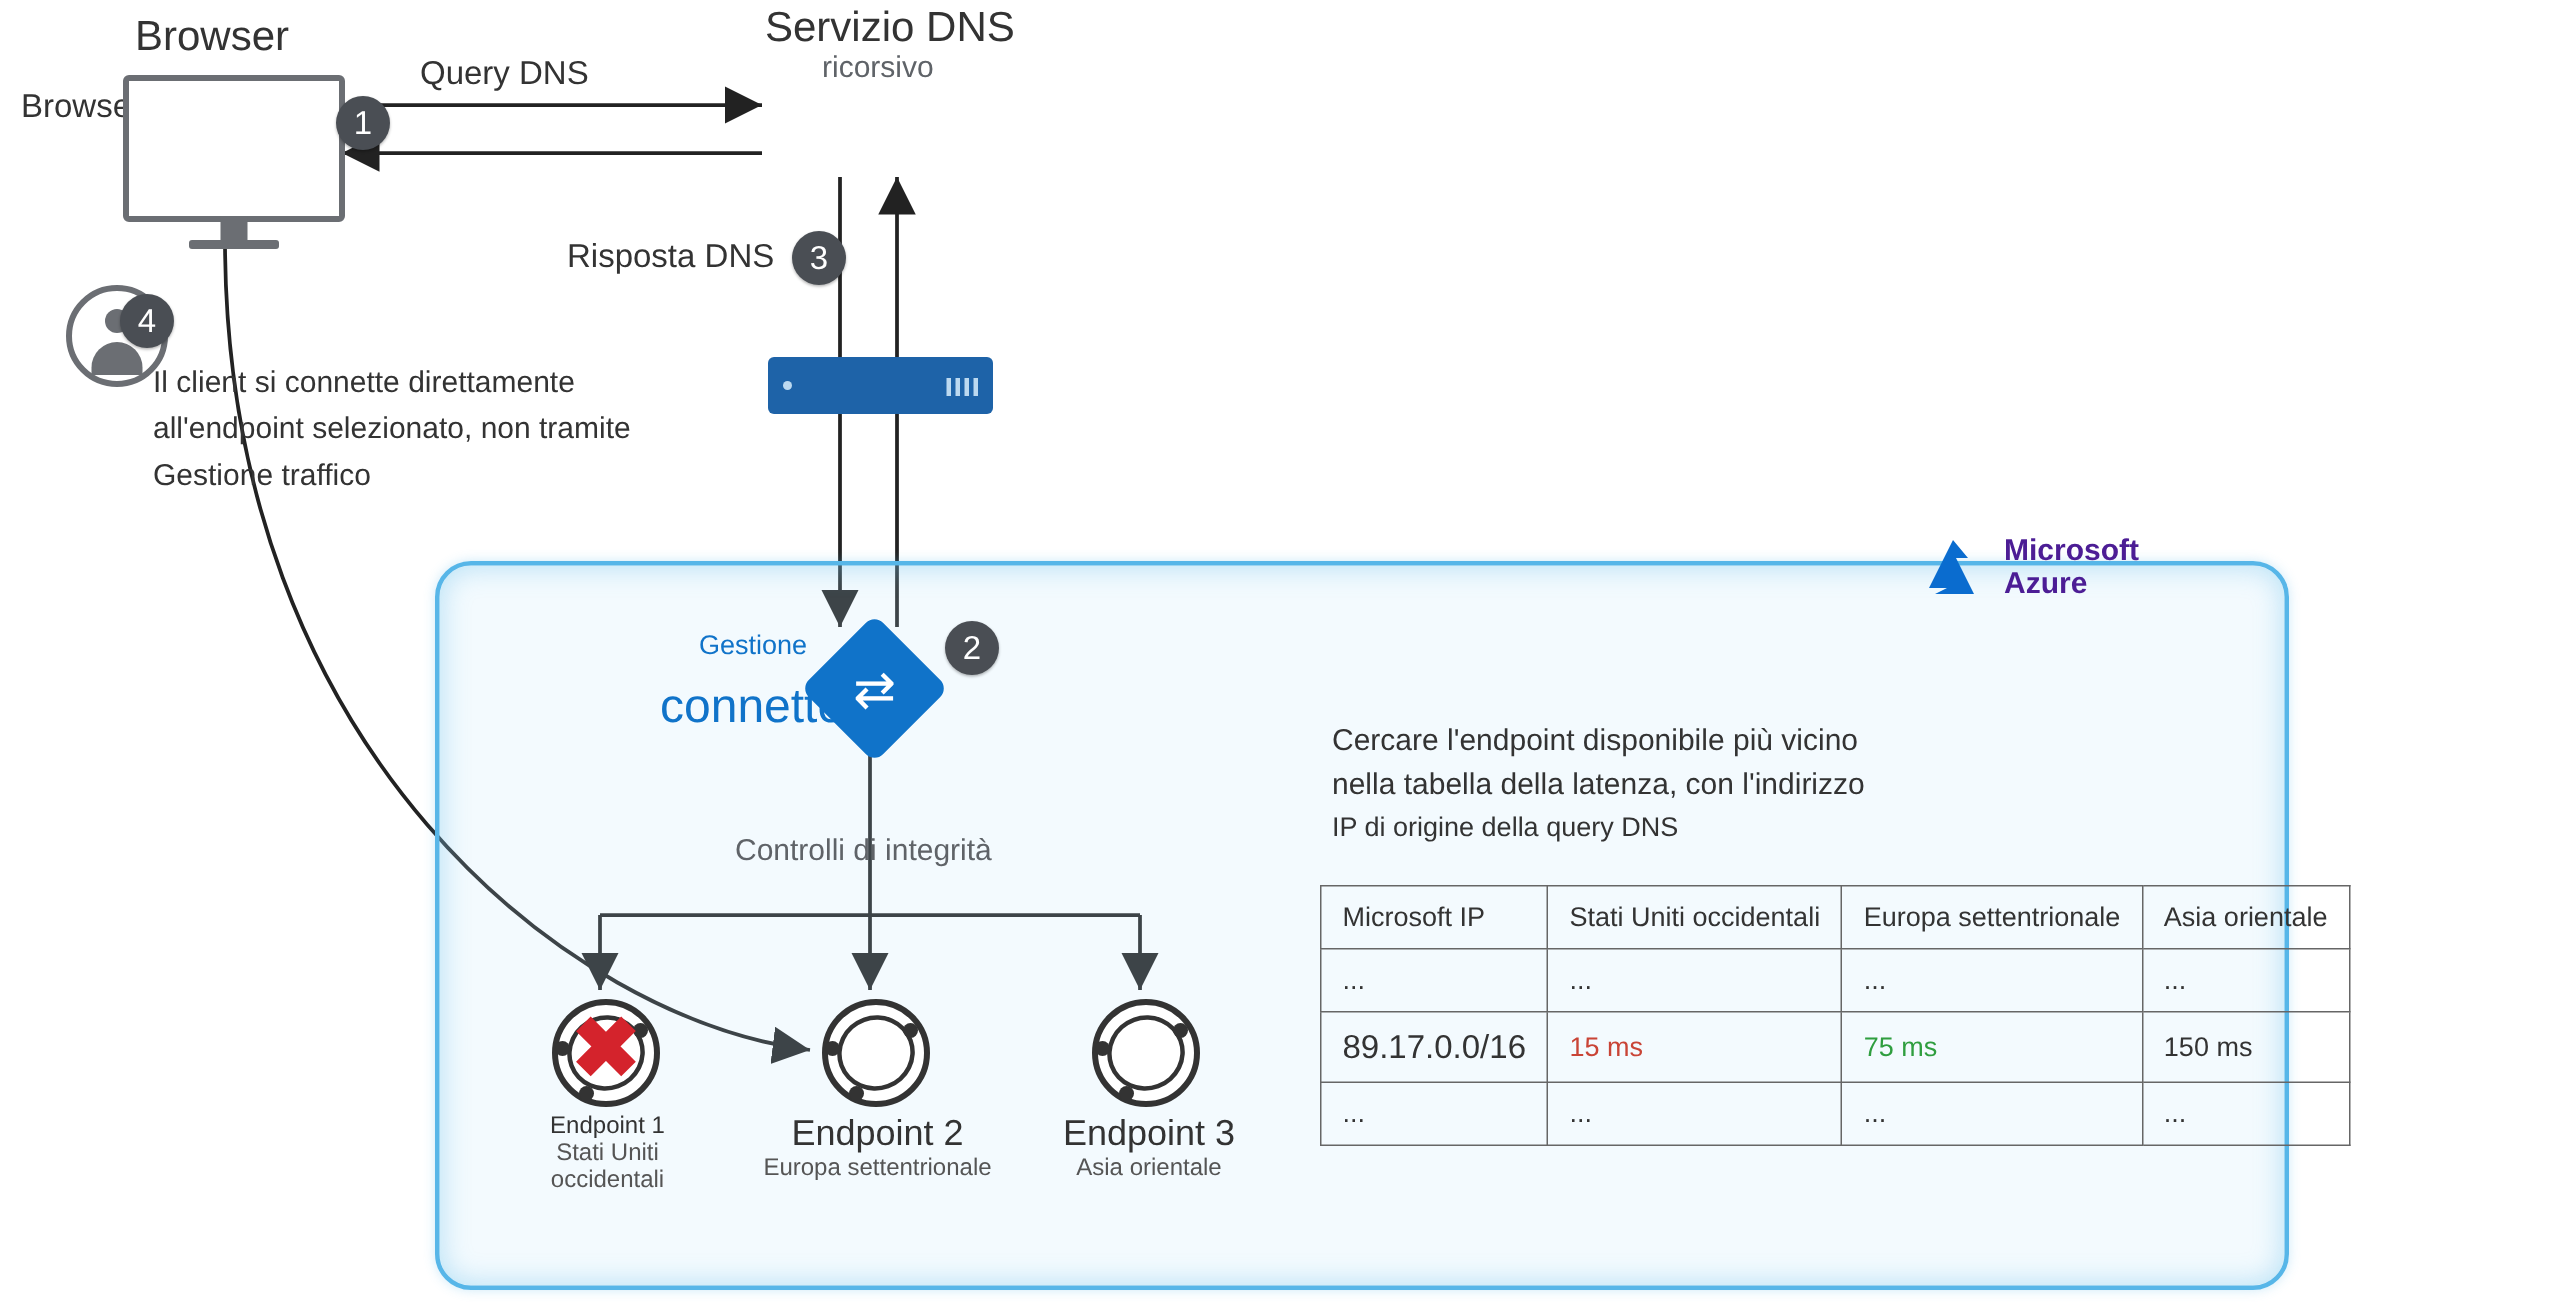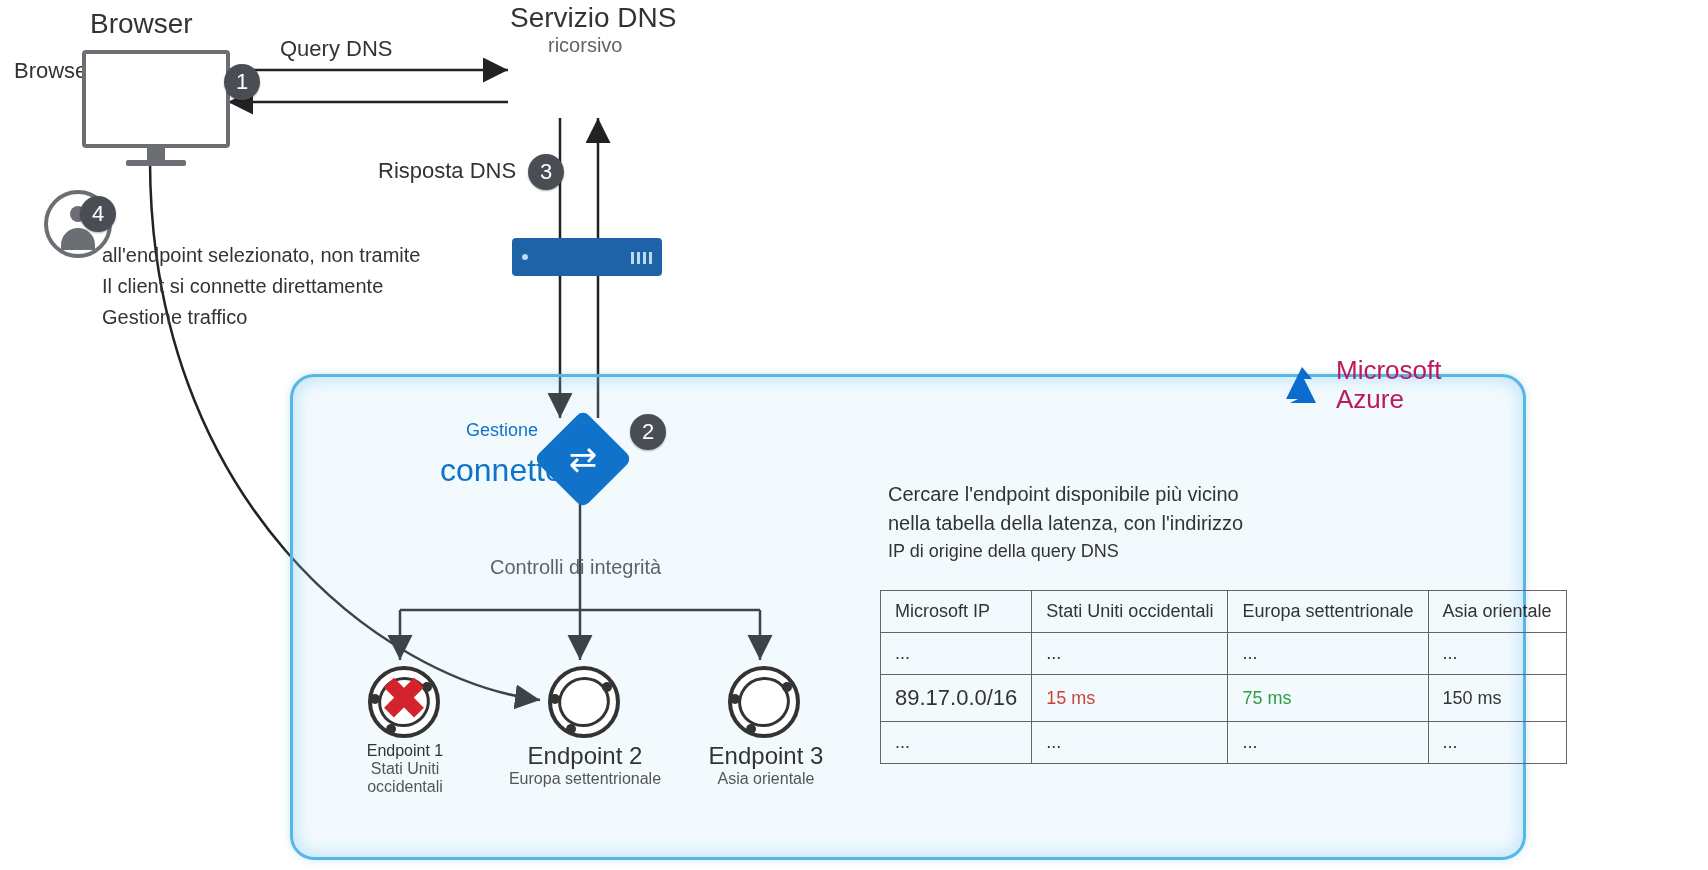--- a/index.html
+++ b/index.html
@@ -25,21 +25,21 @@
   .endpoint-icon{width:64px;height:64px;border:4px solid #333;border-radius:50%;position:relative;background:#fff}
   .endpoint-icon::before{content:"";position:absolute;left:6px;right:6px;top:50%;height:44px;border:3px solid #333;border-radius:50%/50%;transform:translateY(-50%) rotate(-20deg)}
   .endpoint-icon .d1,.endpoint-icon .d2,.endpoint-icon .d3{position:absolute;width:10px;height:10px;background:#333;border-radius:50%}
   .endpoint-icon .d1{right:4px;top:12px}.endpoint-icon .d2{left:14px;bottom:0}.endpoint-icon .d3{left:-2px;top:24px}
   .x-mark{position:absolute;font-size:56px;color:#d4232c;font-weight:900;left:50%;top:50%;transform:translate(-50%,-55%)}
   .tbl{border-collapse:collapse;font-size:18px;color:#333}
   .tbl td,.tbl th{border:1px solid #666;padding:10px 14px;text-align:left;font-weight:400;white-space:nowrap}
   .red{color:#c94436}.green{color:#2f9e3f}
   .desc-text{font-size:20px;line-height:1.45;color:#333}
   .note-text{font-size:20px;line-height:1.55;color:#333}
-  .azure-logo-text{color:#be185d;font-weight:400;font-size:26px;line-height:1.1}
+  .azure-logo-text{color:#4c1d95;font-weight:700;font-size:20px;line-height:1.1}
   svg.lines{position:absolute;left:0;top:0;pointer-events:none}
 </style>
 </head>
 <body>
 
 <div class="canvas">
 
   <svg class="lines" width="1708" height="870">
     <defs>
       <marker id="ah" markerWidth="12" markerHeight="12" refX="10" refY="5" orient="auto">
@@ -93,22 +93,22 @@
 
   <div class="abs lbl" style="left:378px;top:158px">Risposta DNS</div>
   <div class="abs step-badge" style="left:528px;top:154px">
       <span>3</span>
     </div>
 
   <div class="abs step-badge" style="left:80px;top:196px">
       <span>4</span>
     </div>
   <div class="abs note-text" style="left:102px;top:240px;width:370px">
+    <div>Il client si connette direttamente</div>
     <div>all'endpoint selezionato, non tramite</div>
-    <div>Il client si connette direttamente</div>
     <div>Gestione traffico</div>
   </div>
 
   <div class="azure-box" style="left:290px;top:374px;width:1230px;height:480px"></div>
 
   <div class="abs" style="left:1278px;top:356px;display:flex;align-items:center;gap:12px">
     <svg width="46" height="40" viewBox="0 0 46 40">
       <path d="M24 2 L8 34 L20 34 L12 38 L38 38 L26 14 L34 14 Z" fill="#0a6ccf"></path>
     </svg>
     <div class="azure-logo-text">

